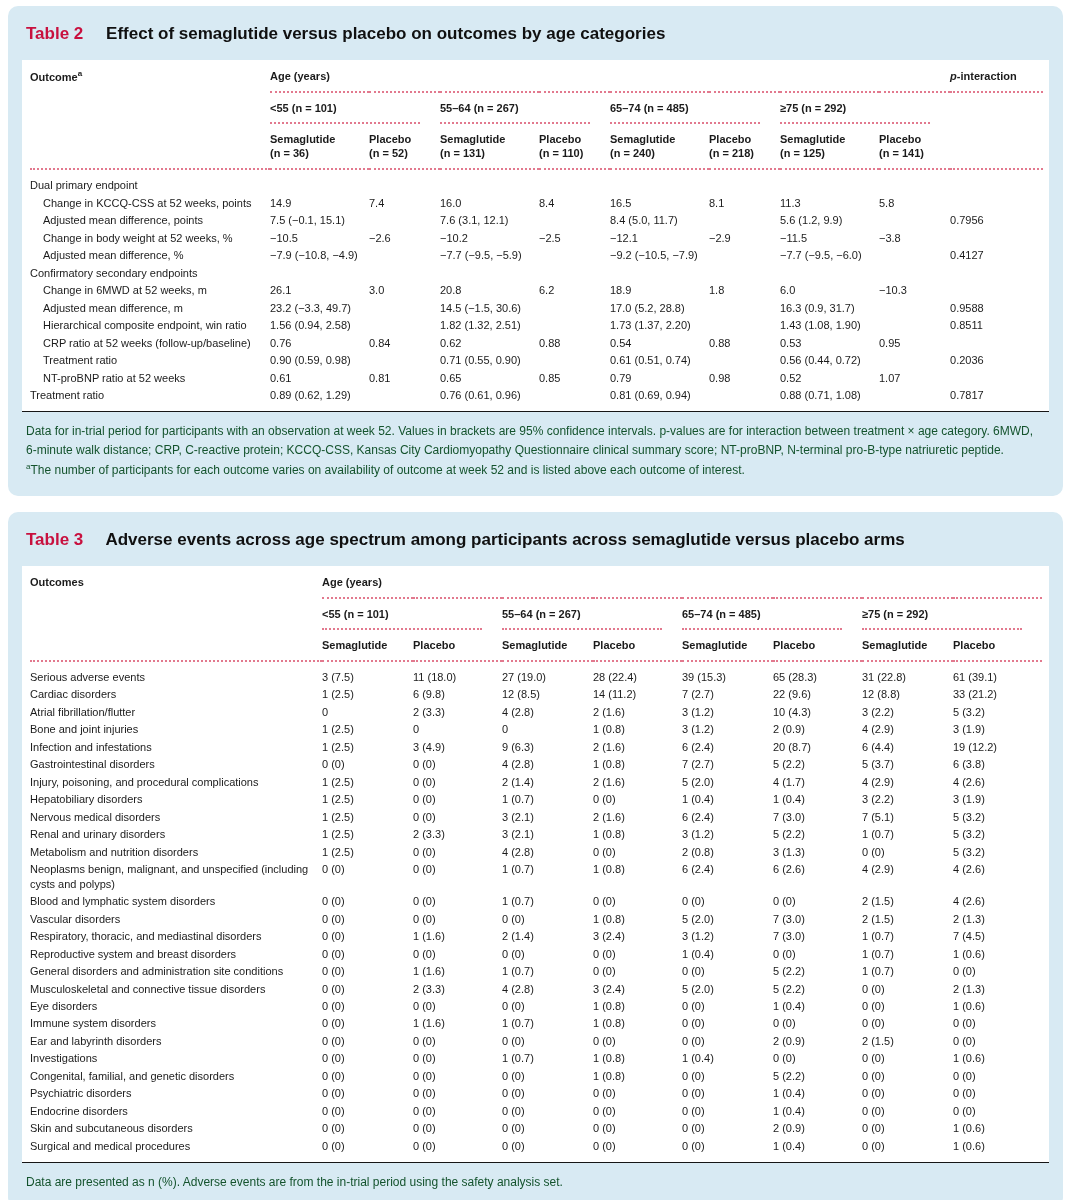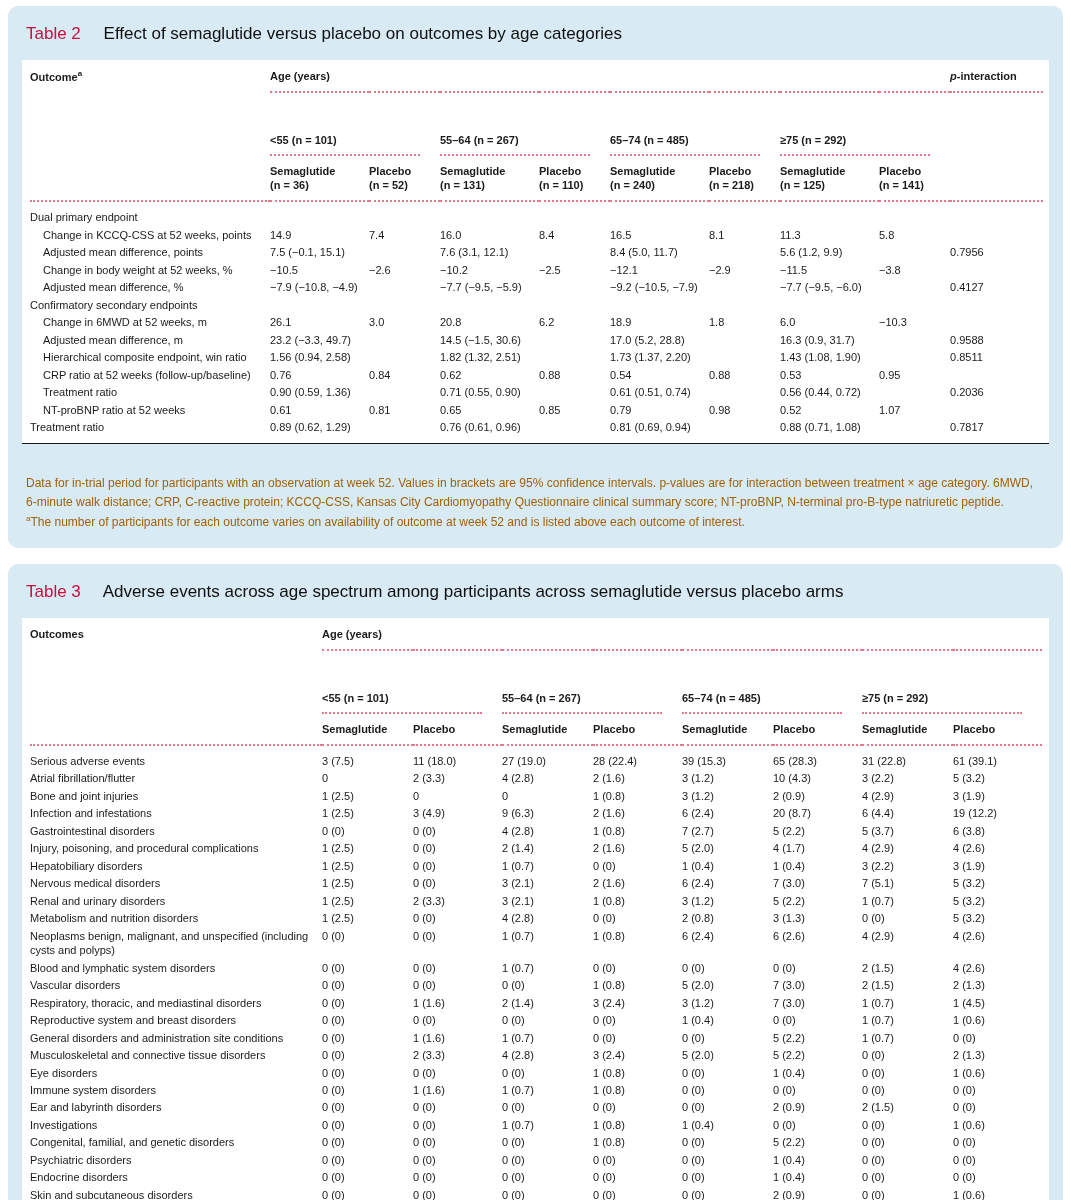--- a/index.html
+++ b/index.html
@@ -2,40 +2,40 @@
 <html style="--panel-bg: #d8eaf3; --accent: #c8103e; --dotted: #e2798e;"><head>
 <meta charset="utf-8">
 <style>
   html,body{margin:0;padding:0;}
   body{
     width:1071px; min-height:1200px; background:#ffffff;
     font-family:"Liberation Sans", sans-serif; color:#1b1b1b;
   }
   .page{width:1071px; padding:6px 8px 10px; box-sizing:border-box; display:flex; flex-direction:column; gap:16px;}
   .panel{background:var(--panel-bg,#d8eaf3); border-radius:10px; padding:8px 14px 10px; box-sizing:border-box;}
-  .panel-title{font-size:17px; font-weight:normal; margin:10px 4px 16px; color:#101010;}
+  .panel-title{font-size:17px; font-weight:bold; margin:10px 4px 16px; color:#101010;}
   .tbl-label{color:var(--accent,#c8103e); margin-right:18px;}
   .table-card{background:#ffffff; padding:4px 8px 2px; border-bottom:1.5px solid #161616;}
   .data-table{width:100%; border-collapse:collapse; table-layout:fixed; font-size:11px; line-height:1.3;}
   th,td{text-align:left; vertical-align:top; font-weight:normal; padding:2px 4px 2px 0;}
   thead th{font-weight:bold;}
   .dot{border-bottom:2px dotted var(--dotted,#e2798e);}
-  .underline{border-bottom:2px dotted var(--dotted,#e2798e); padding-bottom:6px; margin-right:16px; white-space:nowrap;margin-top:32px;}
+  .underline{border-bottom:2px dotted var(--dotted,#e2798e); padding-bottom:6px; margin-right:16px; white-space:nowrap;}
   .hr-a th{padding:5px 4px 8px 0;}
   .hr-b th{padding:8px 4px 0 0;}
   .hr-c th{padding:8px 4px 8px 0;margin-left:37px;}
   .hr-c div{white-space:nowrap;}
   tbody td{padding:1.6px 4px 1.6px 0;}
   tbody tr:first-child td{padding-top:8px;}
   tbody tr:last-child td{padding-bottom:7px;}
   td[data-name="value-cell"]{white-space:nowrap; overflow:visible;}
   td[data-name="row-label"]{overflow:visible;}
   .indent{padding-left:13px;}
   sup{font-size:8px;}
-  .footnotes{padding:10px 4px 4px; font-size:12px; line-height:1.55; color:#a16207;margin-top:20px;}
+  .footnotes{padding:10px 4px 4px; font-size:12px; line-height:1.55; color:#14532d;}
   .footnotes p{margin:0 0 2px 0;}
 </style>
 </head>
 <body>
 
 <div class="page" data-name="page">
 
   <section class="panel" data-name="table2-panel">
     <h2 class="panel-title" data-name="table2-title-row">
       <span class="tbl-label" data-name="table2-label">Table 2</span>
@@ -212,21 +212,21 @@
               <td data-name="value-cell">0.62</td>
               <td data-name="value-cell">0.88</td>
               <td data-name="value-cell">0.54</td>
               <td data-name="value-cell">0.88</td>
               <td data-name="value-cell">0.53</td>
               <td data-name="value-cell">0.95</td>
               <td data-name="value-cell"></td>
             </tr>
             <tr data-name="table-row">
               <td data-name="row-label" class="indent">Treatment ratio</td>
-              <td data-name="value-cell">0.90 (0.59, 1.36)</td>
+              <td data-name="value-cell">0.90 (0.59, 0.98)</td>
               <td data-name="value-cell"></td>
               <td data-name="value-cell">0.71 (0.55, 0.90)</td>
               <td data-name="value-cell"></td>
               <td data-name="value-cell">0.61 (0.51, 0.74)</td>
               <td data-name="value-cell"></td>
               <td data-name="value-cell">0.56 (0.44, 0.72)</td>
               <td data-name="value-cell"></td>
               <td data-name="value-cell">0.2036</td>
             </tr>
             <tr data-name="table-row">
@@ -334,20 +334,31 @@
               <td data-name="value-cell">3 (7.5)</td>
               <td data-name="value-cell">11 (18.0)</td>
               <td data-name="value-cell">27 (19.0)</td>
               <td data-name="value-cell">28 (22.4)</td>
               <td data-name="value-cell">39 (15.3)</td>
               <td data-name="value-cell">65 (28.3)</td>
               <td data-name="value-cell">31 (22.8)</td>
               <td data-name="value-cell">61 (39.1)</td>
             </tr>
             <tr data-name="table-row">
+              <td data-name="row-label">Cardiac disorders</td>
+              <td data-name="value-cell">1 (2.5)</td>
+              <td data-name="value-cell">6 (9.8)</td>
+              <td data-name="value-cell">12 (8.5)</td>
+              <td data-name="value-cell">14 (11.2)</td>
+              <td data-name="value-cell">7 (2.7)</td>
+              <td data-name="value-cell">22 (9.6)</td>
+              <td data-name="value-cell">12 (8.8)</td>
+              <td data-name="value-cell">33 (21.2)</td>
+            </tr>
+            <tr data-name="table-row">
               <td data-name="row-label">Atrial fibrillation/flutter</td>
               <td data-name="value-cell">0</td>
               <td data-name="value-cell">2 (3.3)</td>
               <td data-name="value-cell">4 (2.8)</td>
               <td data-name="value-cell">2 (1.6)</td>
               <td data-name="value-cell">3 (1.2)</td>
               <td data-name="value-cell">10 (4.3)</td>
               <td data-name="value-cell">3 (2.2)</td>
               <td data-name="value-cell">5 (3.2)</td>
             </tr>
@@ -474,21 +485,21 @@
             </tr>
             <tr data-name="table-row">
               <td data-name="row-label">Respiratory, thoracic, and mediastinal disorders</td>
               <td data-name="value-cell">0 (0)</td>
               <td data-name="value-cell">1 (1.6)</td>
               <td data-name="value-cell">2 (1.4)</td>
               <td data-name="value-cell">3 (2.4)</td>
               <td data-name="value-cell">3 (1.2)</td>
               <td data-name="value-cell">7 (3.0)</td>
               <td data-name="value-cell">1 (0.7)</td>
-              <td data-name="value-cell">1 (4.5)</td>
+              <td data-name="value-cell">7 (4.5)</td>
             </tr>
             <tr data-name="table-row">
               <td data-name="row-label">Reproductive system and breast disorders</td>
               <td data-name="value-cell">0 (0)</td>
               <td data-name="value-cell">0 (0)</td>
               <td data-name="value-cell">0 (0)</td>
               <td data-name="value-cell">0 (0)</td>
               <td data-name="value-cell">1 (0.4)</td>
               <td data-name="value-cell">0 (0)</td>
               <td data-name="value-cell">1 (0.7)</td>

